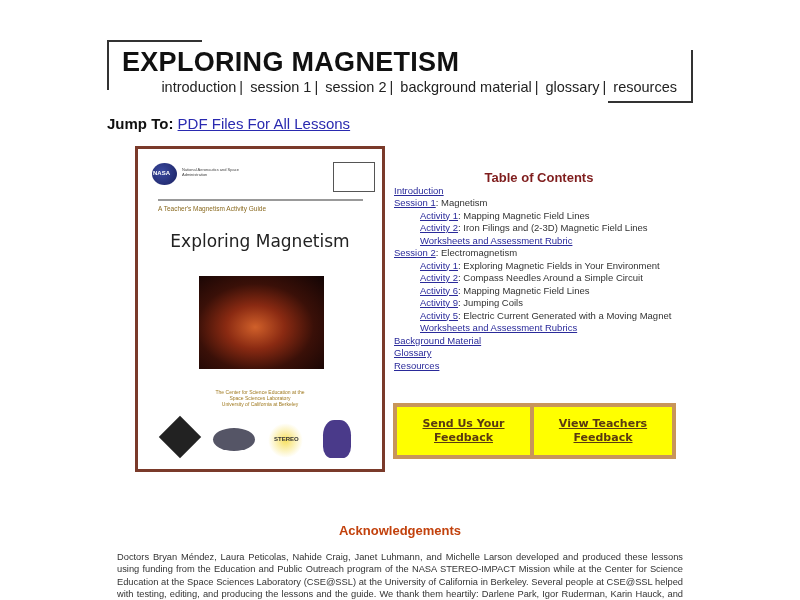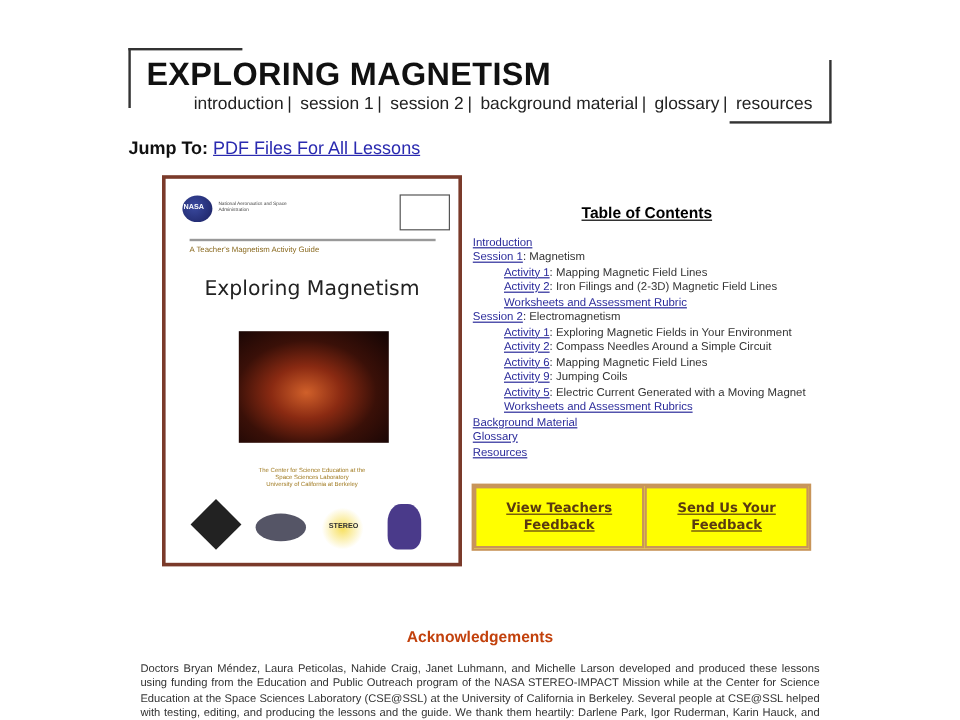--- a/index.html
+++ b/index.html
@@ -37,21 +37,21 @@
     .cover-center { position:absolute; left:0; width:100%; top:240px; text-align:center; font-size:5px; color:#a07a20; line-height:6px; }
     .logos { position:absolute; left:20px; top:268px; width:210px; height:45px; }
     .logo { position:absolute; }
     .logo1 { left:7px; top:5px; width:30px; height:30px; background:#222; transform:rotate(45deg); }
     .logo2 { left:55px; top:11px; width:42px; height:23px; border-radius:50%; background:#556; }
     .logo3 { left:110px; top:6px; width:35px; height:35px; border-radius:50%; background:radial-gradient(circle,#f7e060,#fff 70%); }
     .logo3 span { position:absolute; left:6px; top:13px; font-size:6px; font-weight:bold; color:#333; }
     .logo4 { left:165px; top:3px; width:28px; height:38px; border-radius:40% 40% 30% 30%; background:#4a3a8a; }
 
     .toc { position:absolute; left:394px; top:172px; width:290px; font-size:9.5px; line-height:12.5px; }
-    .toc h2 { margin:0 0 12px 0; text-align:center; font-size:13px; font-weight:bold; color:#000000;text-decoration:underline; }
+    .toc h2 { margin:0 0 0 0; text-align:center; font-size:13px; font-weight:bold; color:#7f1d1d; }
     .toc .row { white-space:nowrap; color:#333; }
     .toc .ind { padding-left:26px; }
 
     .fb { position:absolute; left:393px; top:403px; width:283px; height:56px; border:2px solid #c8955a;
       display:flex; background:#fff; box-sizing:border-box; }
     .fb-cell { flex:1; background:#ffff00; border:2px solid #c8955a; display:flex; align-items:center; justify-content:center; text-align:center; }
     .fb-cell a { color:#5a3a10; font-weight:bold; font-size:11px; font-family:"DejaVu Sans", sans-serif; line-height:14px; }
     .fb-cell.left { flex:0 0 138px; }
 
     .ack { position:absolute; left:117px; top:523px; width:566px; }
@@ -118,24 +118,24 @@
   <div class="row ind"><a href="#">Activity 6</a><span>: Mapping Magnetic Field Lines</span></div>
   <div class="row ind"><a href="#">Activity 9</a><span>: Jumping Coils</span></div>
   <div class="row ind"><a href="#">Activity 5</a><span>: Electric Current Generated with a Moving Magnet</span></div>
   <div class="row ind"><a href="#">Worksheets and Assessment Rubrics</a></div>
   <div class="row"><a href="#">Background Material</a></div>
   <div class="row"><a href="#">Glossary</a></div>
   <div class="row"><a href="#">Resources</a></div>
 </div>
 
 <div class="fb">
+  <div class="fb-cell">
+    <a href="#">Send Us Your Feedback</a>
+  </div>
   <div class="fb-cell left">
     <a href="#">View Teachers Feedback</a>
-  </div>
-  <div class="fb-cell">
-    <a href="#">Send Us Your Feedback</a>
   </div>
 </div>
 
 <div class="ack">
   <h2>Acknowledgements</h2>
   <p>Doctors Bryan Méndez, Laura Peticolas, Nahide Craig, Janet Luhmann, and Michelle Larson developed and produced these lessons using funding from the Education and Public Outreach program of the NASA STEREO-IMPACT Mission while at the Center for Science Education at the Space Sciences Laboratory (CSE@SSL) at the University of California in Berkeley. Several people at CSE@SSL helped with testing, editing, and producing the lessons and the guide. We thank them heartily: Darlene Park, Igor Ruderman, Karin Hauck, and Todd McGill. The teacher feedback we received regarding these activities was invaluable and we are especially grateful for</p>
 </div>
 
 </body></html>

